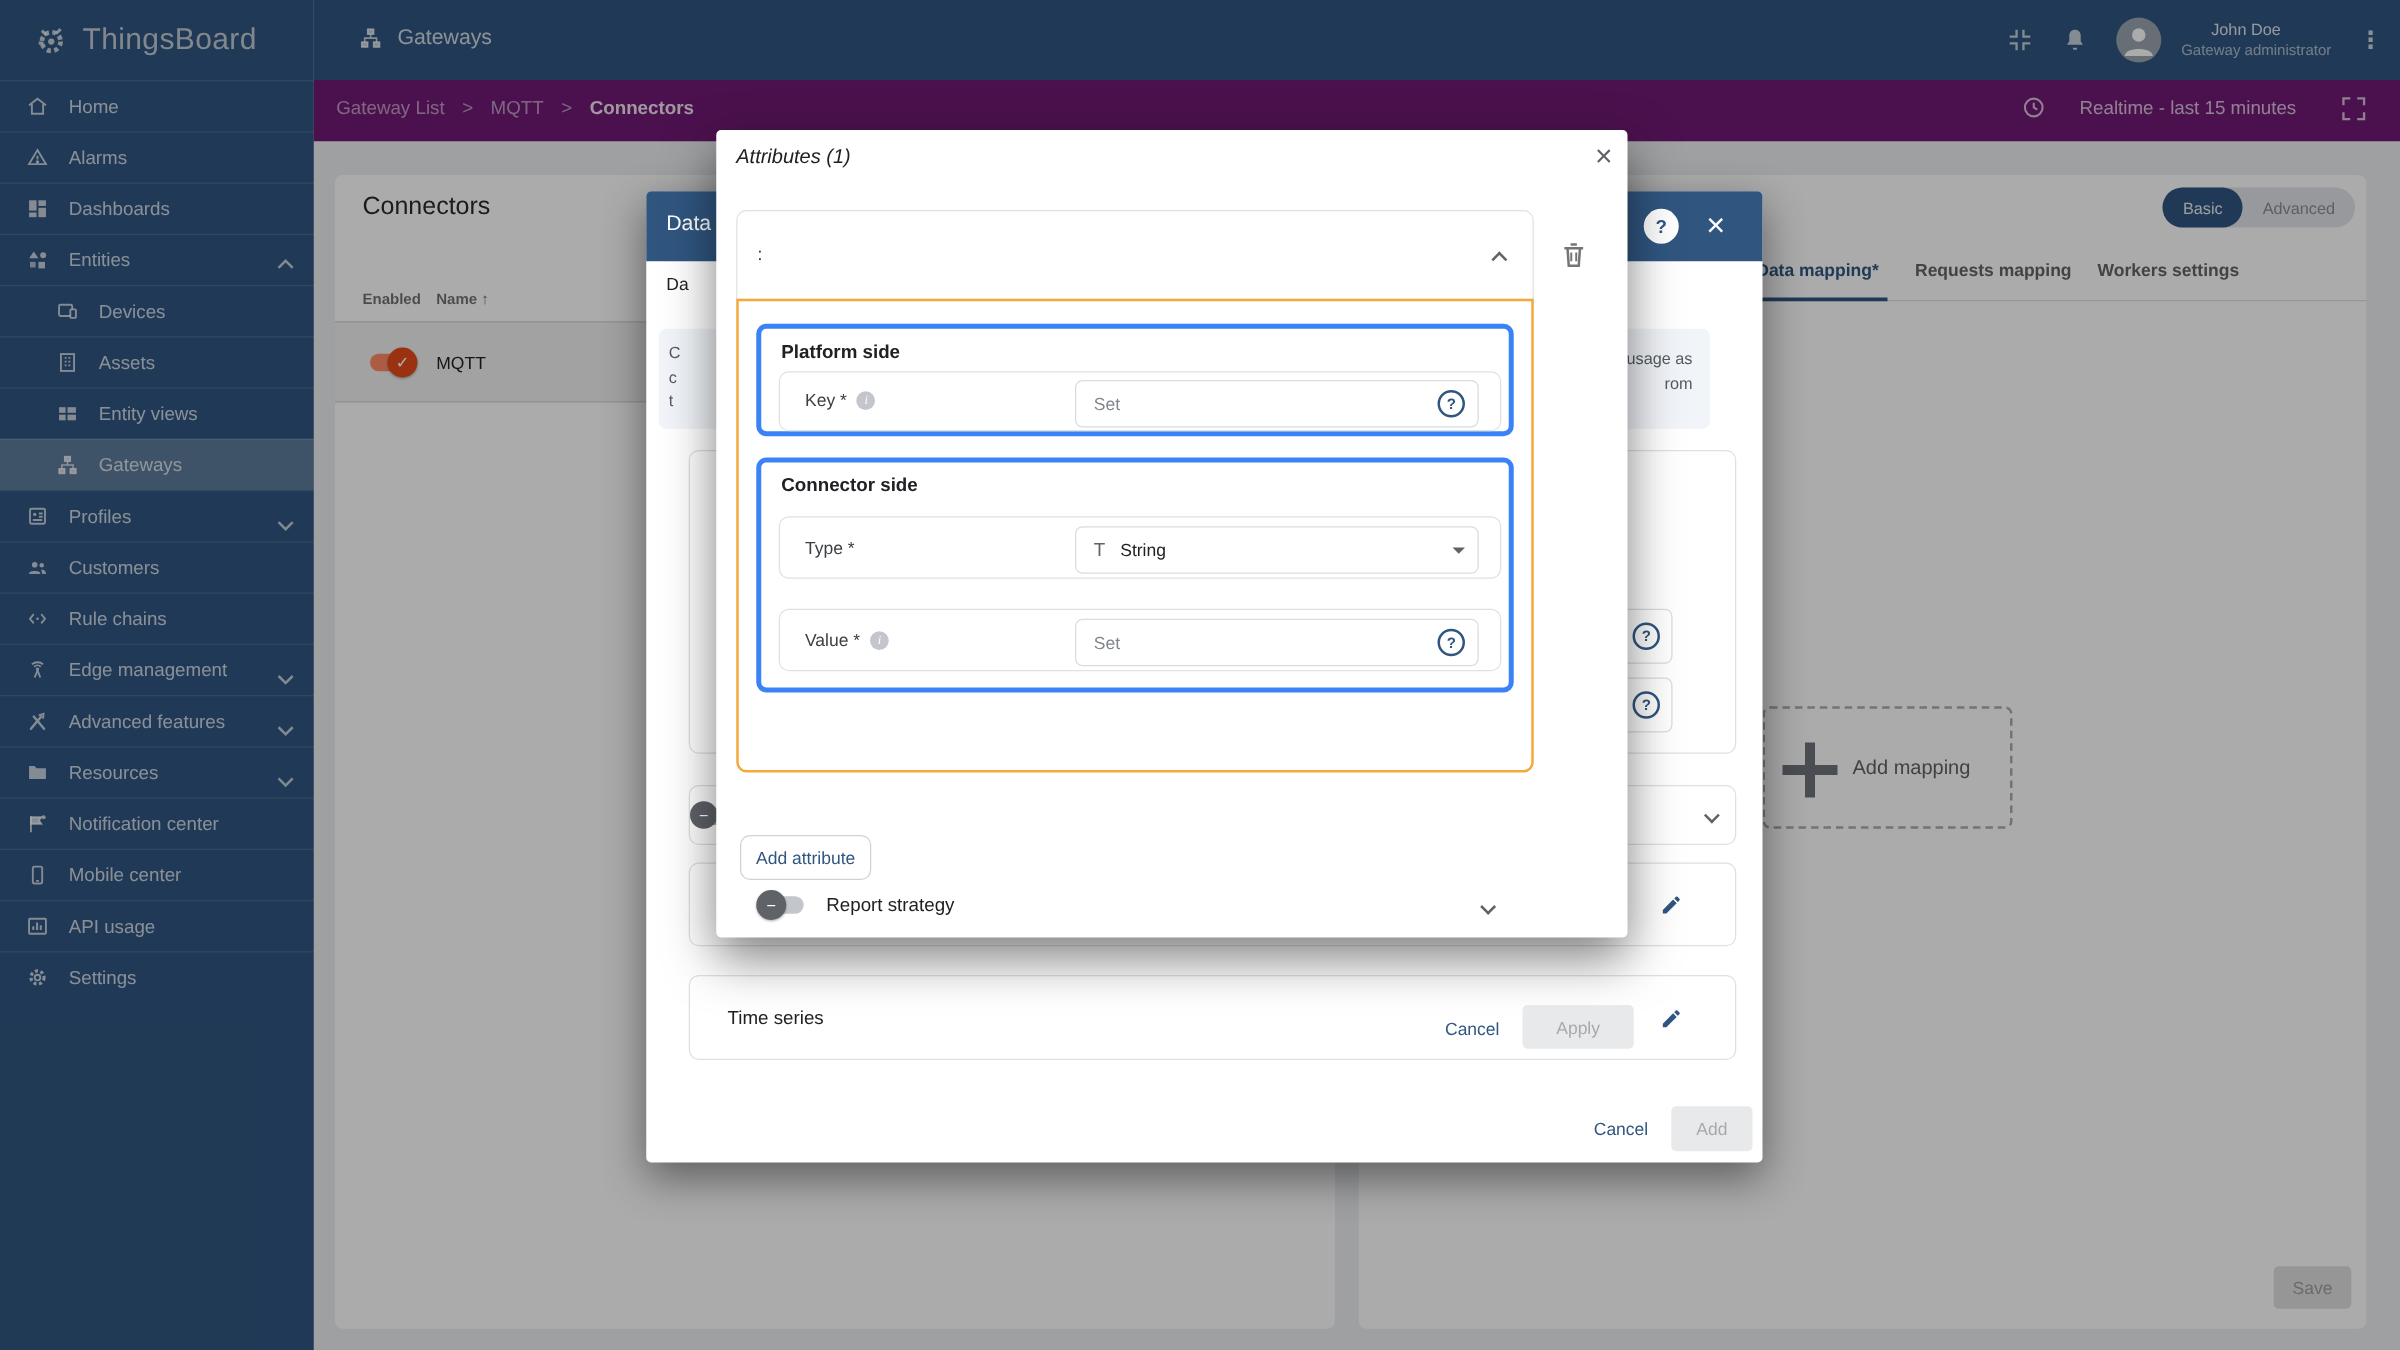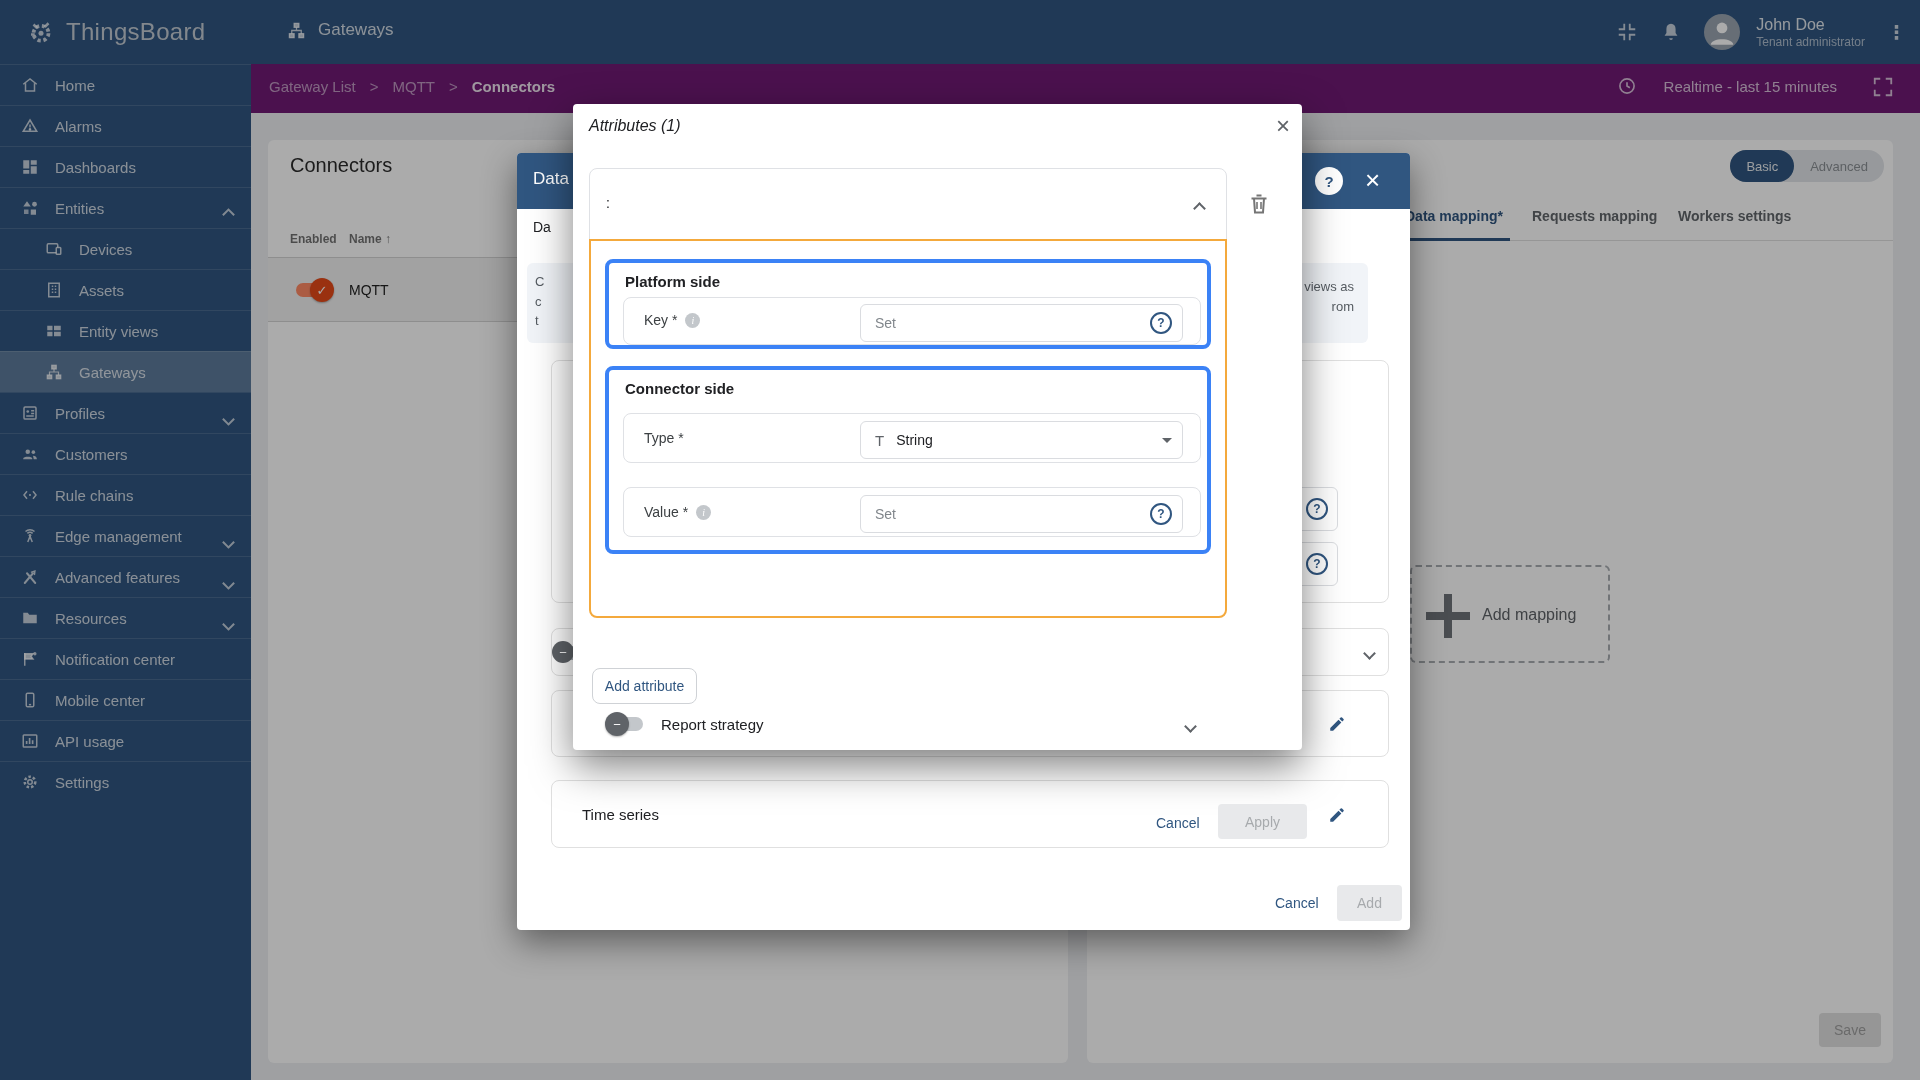--- a/index.html
+++ b/index.html
@@ -25,21 +25,21 @@
   .chev.up { transform:rotate(-135deg); }
   .chev.gray { border-color:#5f6368; }
 
   .topbar { left:251px; top:0; width:1669px; height:64px; background:#305680; z-index:1; color:rgba(255,255,255,.8); }
   .tb-title { position:absolute; left:36px; top:20px; display:flex; align-items:center; gap:12px; font-size:17px; color:rgba(255,255,255,.78); }
   .tb-right { position:absolute; right:14px; top:0; height:64px; display:flex; align-items:center; gap:22px; }
   .ticon { width:22px; height:22px; color:rgba(255,255,255,.72); cursor:pointer; }
   .ticon svg { width:22px; height:22px; display:block; }
   .avatar { width:36px; height:36px; border-radius:50%; background:#9aa5b1; overflow:hidden; }
   .userblock { line-height:1.25; margin-left:-6px; }
-  .uname { font-size:16px; color:rgba(255,255,255,.85); }
+  .uname { font-size:13px; color:rgba(255,255,255,.85);margin-left:24px; }
   .urole { font-size:12px; color:rgba(255,255,255,.6); }
   .vdots { font-size:19px; color:rgba(255,255,255,.75); font-weight:bold; cursor:pointer; }
 
   .subbar { left:251px; top:64px; width:1669px; height:49px; background:#701a75; z-index:1; }
   .crumbs { position:absolute; left:18px; top:14px; font-size:15px; color:rgba(255,255,255,.55); display:flex; gap:14px; align-items:center; }
   .crumb { cursor:pointer; }
   .crumb.active { color:rgba(255,255,255,.88); font-weight:bold; }
   .tw { position:absolute; right:28px; top:12px; display:flex; align-items:center; gap:27px; color:rgba(255,255,255,.72); font-size:15px; }
   .tw .ticon { width:20px; height:20px; }
 
@@ -350,21 +350,21 @@
           </svg>
       </span>
       <span class="avatar">
         <svg viewBox="0 0 24 24" style="width:36px;height:36px" fill="#ffffff">
             <circle cx="12" cy="9.3" r="3.6"></circle>
             <path d="M4.5 20.5 c0-5 15-5 15 0 Z"></path>
           </svg>
       </span>
       <span class="userblock">
         <div class="uname">John Doe</div>
-        <div class="urole">Tenant administrator</div>
+        <div class="urole">Gateway administrator</div>
       </span>
       <span class="vdots">⋮</span>
     </div>
   </header>
 
   <div class="abs subbar">
     <div class="crumbs">
       <span class="crumb">Gateway List</span>
       <span>&gt;</span>
       <span class="crumb">MQTT</span>
@@ -430,21 +430,21 @@
     </div>
     <div class="abs frag" style="left:16px;top:66px;font-size:14px;font-weight:500">Da</div>
 
     <div class="b-info">
       <div class="abs" style="left:8px;top:9px;line-height:19.5px">
         <div>C</div>
         <div>c</div>
         <div>t</div>
       </div>
       <div class="abs" style="right:14px;top:14px;line-height:19.5px;text-align:right">
-        <div>views as</div>
+        <div>usage as</div>
         <div>rom</div>
       </div>
     </div>
 
     <div class="b-card" style="left:34px;top:207px;width:838px;height:243px">
       <div class="abs" style="left:349px;top:126px;width:437px;height:44px;border:1px solid #dadce0;border-radius:6px"></div>
       <div class="abs mini-help" style="left:754px;top:137px">?</div>
       <div class="abs" style="left:349px;top:181px;width:437px;height:44px;border:1px solid #dadce0;border-radius:6px"></div>
       <div class="abs mini-help" style="left:754px;top:192px">?</div>
     </div>

